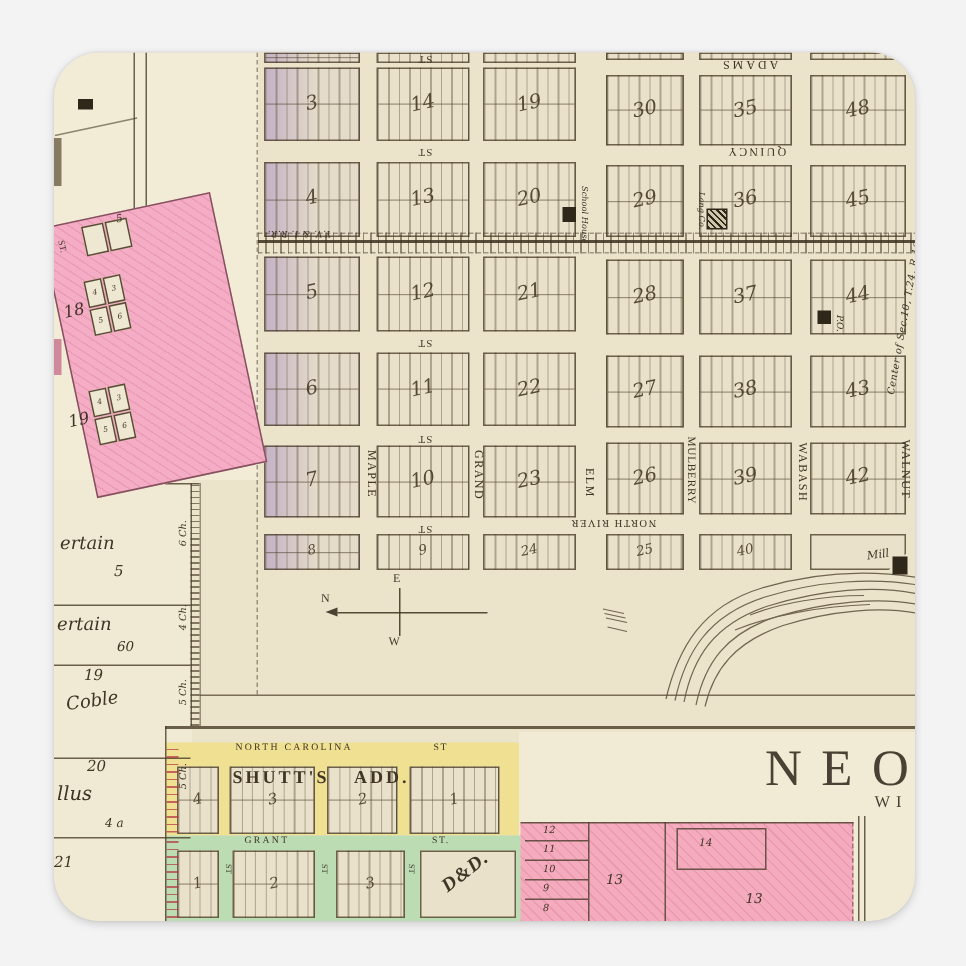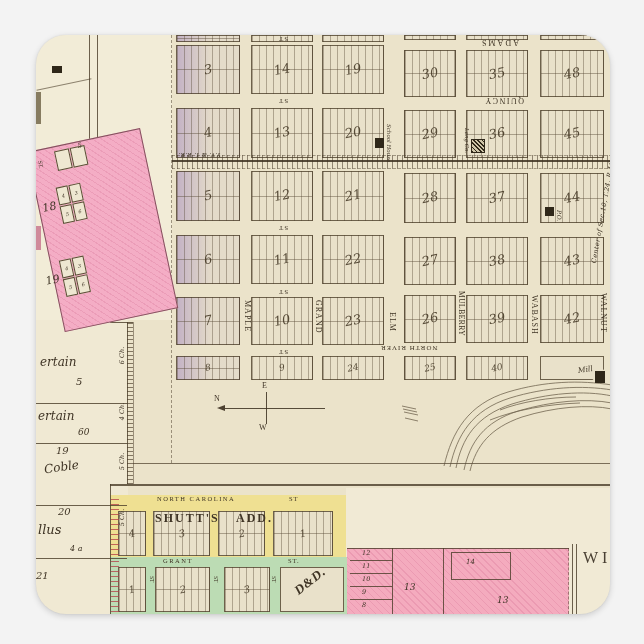--- a/index.html
+++ b/index.html
@@ -34,21 +34,21 @@
   .bnum.sm{font-size:10px}
   
   .lbl{position:absolute;white-space:pre;z-index:6;color:#3f3425;line-height:1.05;
        font-family:"Liberation Serif",serif}
   .lbl.it{font-style:italic;font-family:"DejaVu Serif",serif}
   .lbl.vert{writing-mode:vertical-rl}
   .chain{transform:rotate(-90deg);font-size:6.5px}
   .cnote{left:524px;top:176px;width:170px;transform:rotate(-80deg);font-size:6.5px;letter-spacing:.4px}
   .rrlab{left:178px;top:151px;font-size:6.5px;transform:rotate(180deg);letter-spacing:.6px;font-style:italic}
   .neo{left:510px;top:495px;font-size:34px;letter-spacing:13px;color:#4a4033;font-weight:400}
-  .wi{left:583px;top:550px;font-size:16px;letter-spacing:4px;color:#4a4033}
+  .wi{left:583px;top:530px;font-size:11px;letter-spacing:4px;color:#4a4033}
   .addname{font-weight:bold;letter-spacing:2px;font-size:12px}
   .ddlab{transform:rotate(-38deg);font-weight:bold;font-style:italic}
   
   .rr{position:absolute;left:172px;top:155px;width:440px;height:12px;z-index:2;
       background:repeating-linear-gradient(90deg, rgba(70,58,40,.55) 0 1px, transparent 1px 5px);
       border-top:1px dashed rgba(70,58,40,.45);border-bottom:1px dashed rgba(70,58,40,.45)}
   .rr-core{position:absolute;left:172px;top:160px;width:440px;height:1.6px;
       background:rgba(60,48,32,.85);z-index:3}
   
   .bsq{position:absolute;background:#2f2719;z-index:4}
@@ -159,20 +159,21 @@
       <span class="lbl addname" style="left:236px;top:512px">ADD.</span>
       <span class="lbl" style="left:163px;top:558px;font-size:6.5px;letter-spacing:1.5px">GRANT</span>
       <span class="lbl" style="left:288px;top:558px;font-size:6.5px;letter-spacing:1px">ST.</span>
       <div class="block plain" style="left:280px;top:567px;width:64px;height:45px"></div>
       <span class="lbl ddlab" style="left:292px;top:574px;font-size:13px;letter-spacing:1px">D&amp;D.</span>
 
       <span class="lbl it" style="left:404px;top:583px;font-size:9px">13</span>
       <span class="lbl it" style="left:466px;top:559px;font-size:7px">14</span>
       <span class="lbl it" style="left:497px;top:596px;font-size:9px">13</span>
 
+      <span class="lbl neo">NEO</span>
       <span class="lbl wi">WI</span>
       <span class="lbl it cnote">Center of Sec.10, T.24, R.16</span>
 
     <div class="block tint half" style="left: 176px; top: 35px; width: 64px; height: 7px;"></div>
         <div class="block half" style="left: 251px; top: 35px; width: 62px; height: 7px;"></div>
         <div class="block half" style="left: 322px; top: 35px; width: 62px; height: 7px;"></div>
         <div class="block half" style="left: 404px; top: 35px; width: 52px; height: 5px;"></div>
         <div class="block half" style="left: 466px; top: 35px; width: 62px; height: 5px;"></div>
         <div class="block half" style="left: 540px; top: 35px; width: 64px; height: 5px;"></div>
         <div class="block tint" style="left: 176px; top: 45px; width: 64px; height: 49px;">

